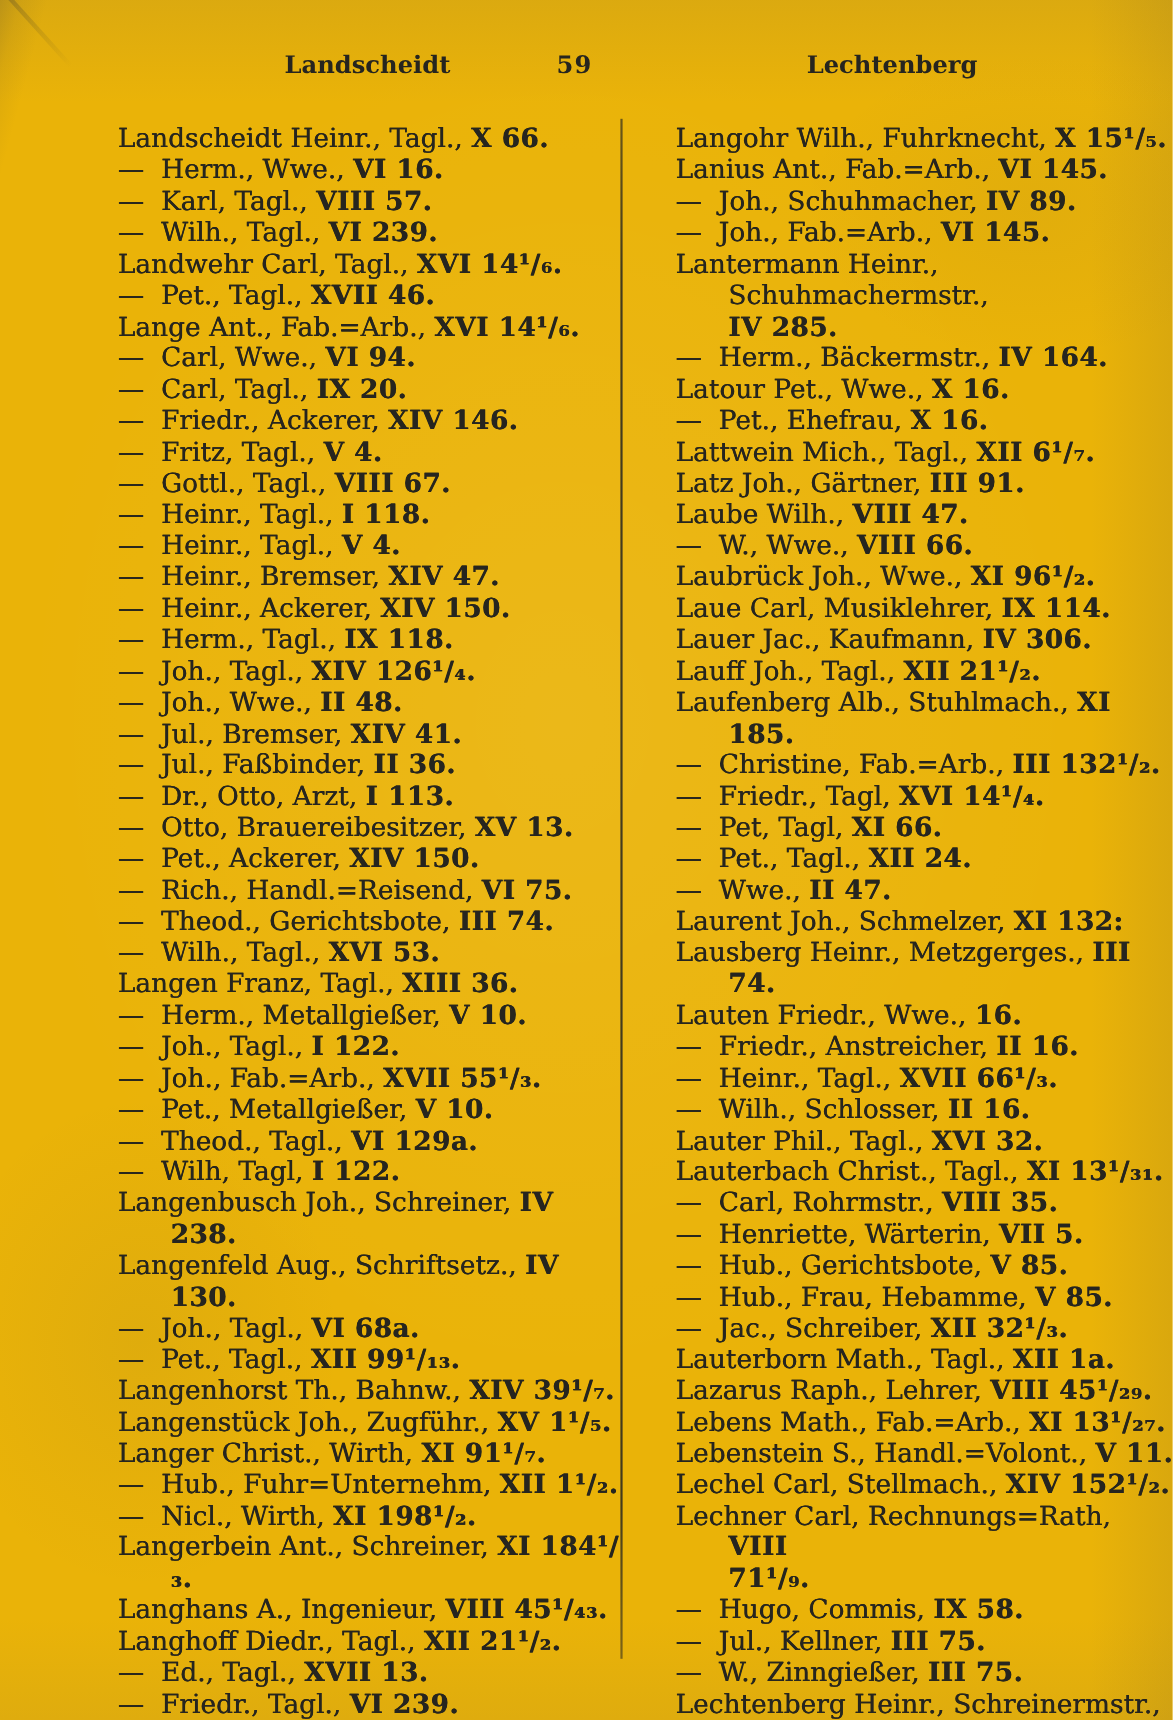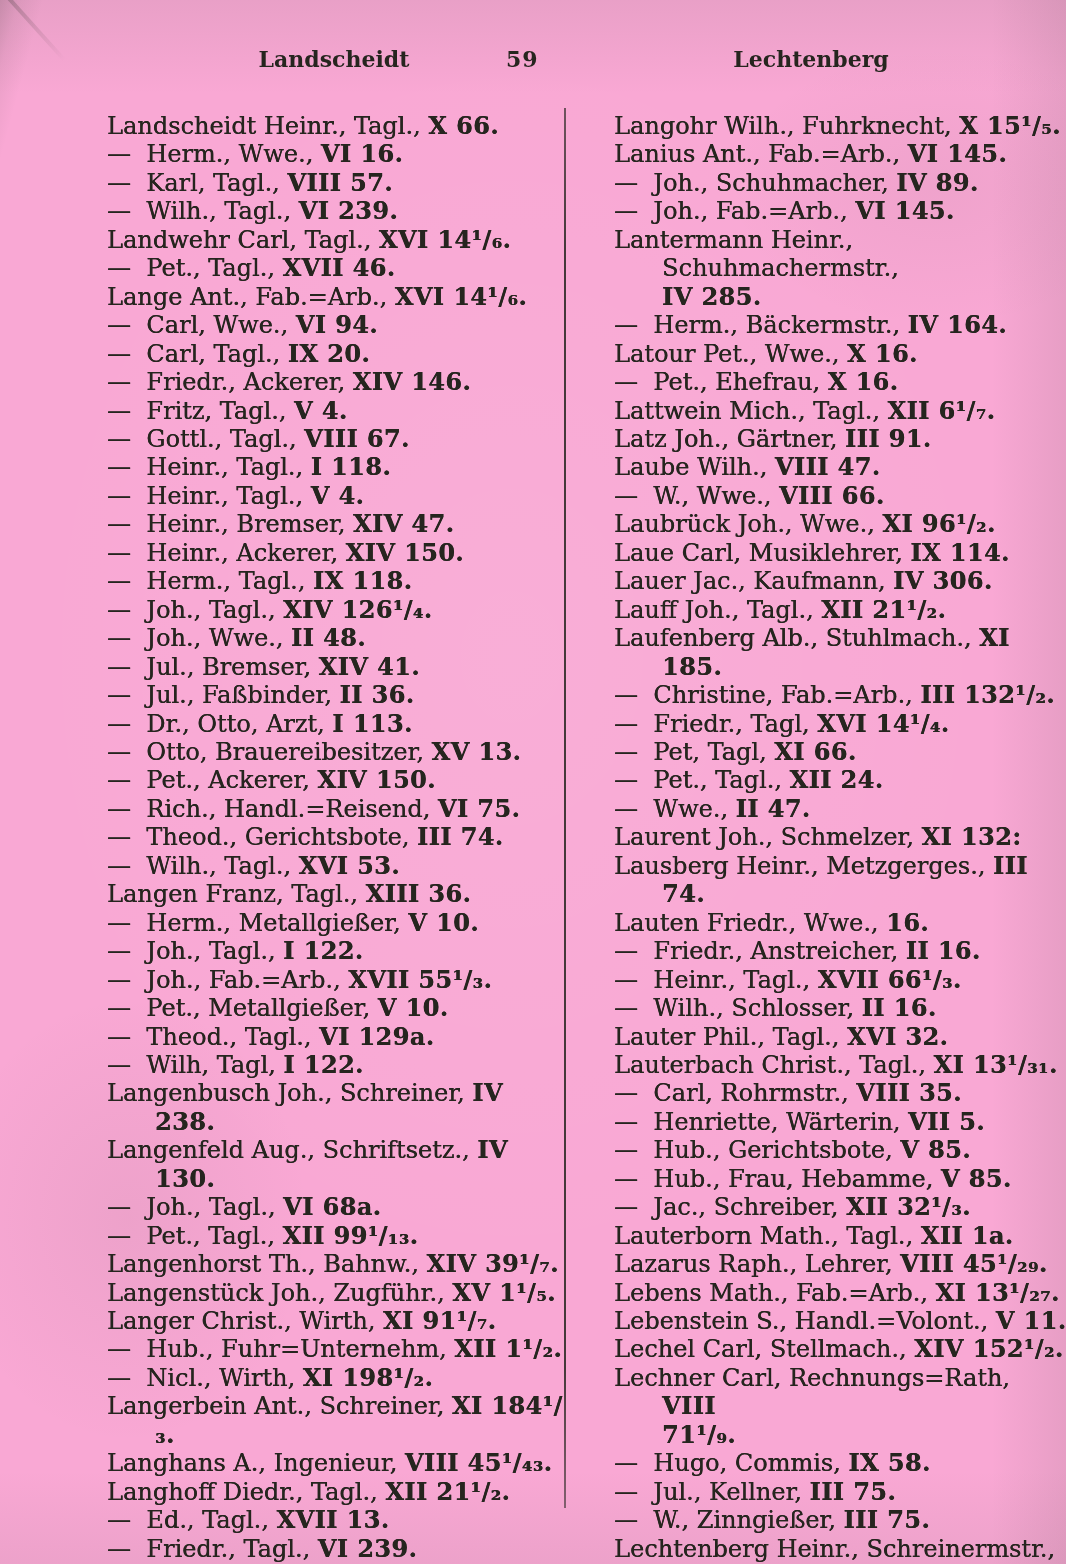--- a/index.html
+++ b/index.html
@@ -4,21 +4,21 @@
 <style>
   html,body { margin:0; padding:0; }
   body {
     width:1066px; height:1564px;
     font-family:"DejaVu Serif", serif;
     overflow:hidden;
   }
   .page {
     position:relative;
     width:1066px; height:1564px;
-    background:#f9a8d4;
+    background:#eab308;
     color:#26251f;
   }
   
   .page::before {
     content:"";
     position:absolute; inset:0;
     background:
       linear-gradient(105deg, rgba(60,58,54,0.20) 0px, rgba(60,58,54,0.08) 18px, rgba(0,0,0,0) 42px),
       linear-gradient(90deg, rgba(0,0,0,0) 93%, rgba(70,68,64,0.10) 100%),
       linear-gradient(180deg, rgba(90,88,84,0.10) 0%, rgba(0,0,0,0) 6%, rgba(0,0,0,0) 94%, rgba(90,88,84,0.08) 100%),

